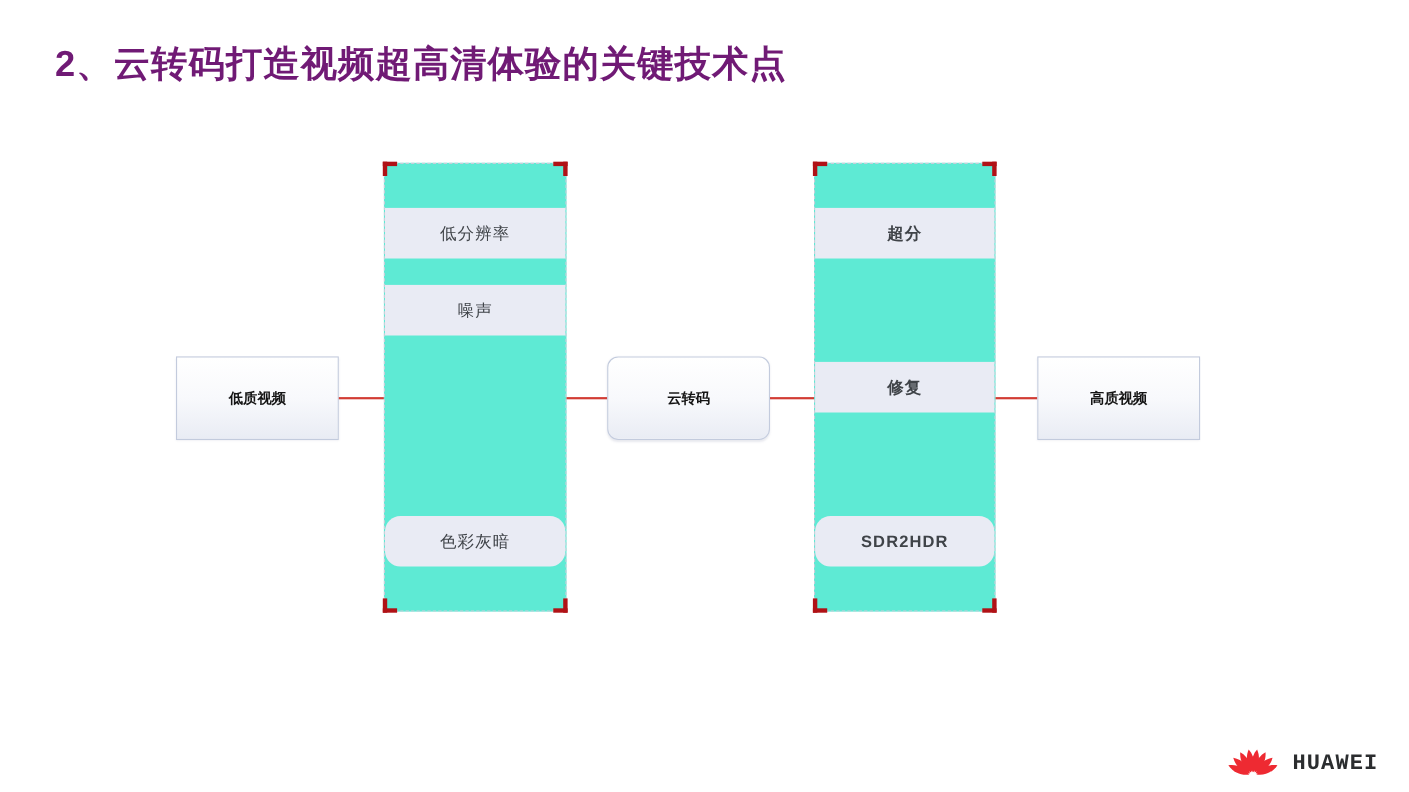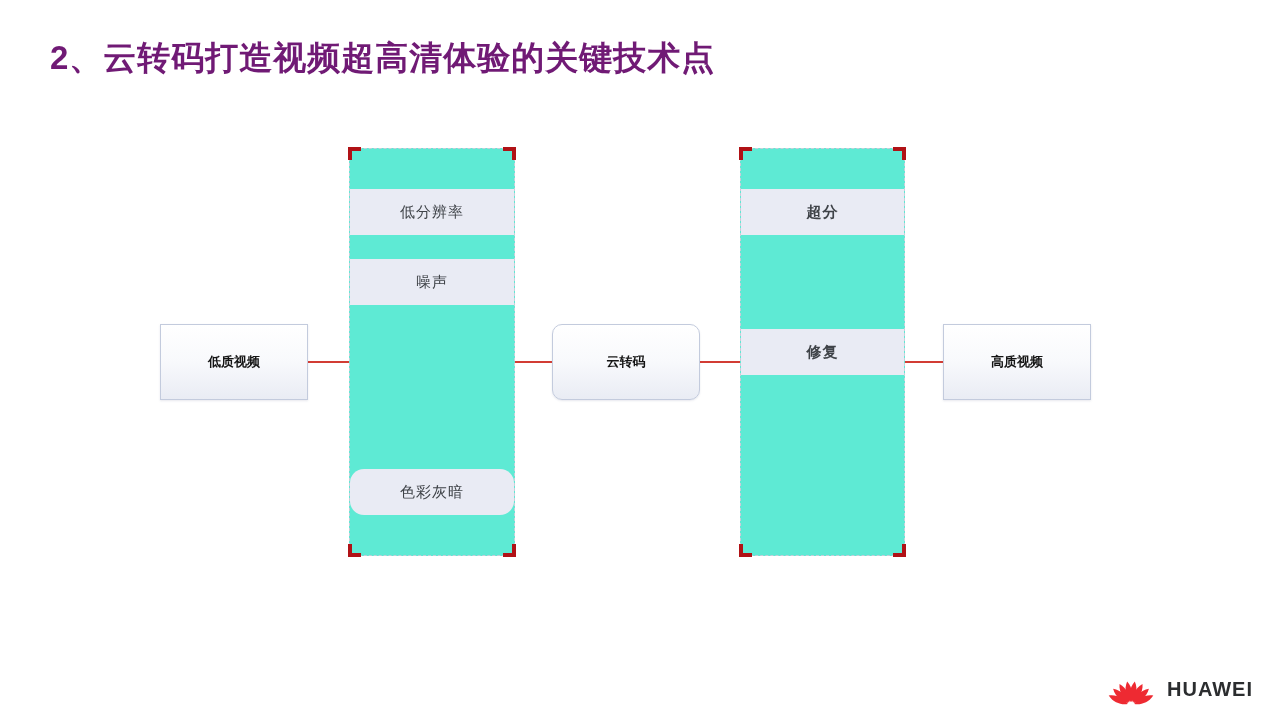--- a/index.html
+++ b/index.html
@@ -100,22 +100,23 @@
   .conn-2 { left: 515px; width: 37px; }
   .conn-3 { left: 700px; width: 40px; }
   .conn-4 { left: 905px; width: 38px; }
 
   
   .logo {
     position: absolute;
     right: 28px;
     bottom: 14px;
     display: flex;
-    align-items: center;
+    align-items: flex-end;
     gap: 13px;
+    font-family: Liberation Mono, monospace;
   }
   .logo-flower { width: 46px; height: 34px; display: block; }
   .logo-text {
     font-size: 20px;
     font-weight: bold;
     color: #2b2d2f;
     letter-spacing: 1px;
   }
 </style>
 </head>
@@ -149,20 +150,21 @@
 
   <div class="connector conn-3"></div>
 
   <div class="group group-enhancements">
     <div class="corner tl"></div>
     <div class="corner tr"></div>
     <div class="corner bl"></div>
     <div class="corner br"></div>
     <div class="row row-1">超分</div>
     <div class="row row-3">修复</div>
+    <div class="row row-5">SDR2HDR</div>
   </div>
 
   <div class="connector conn-4"></div>
 
   <div class="node node-output">
     <span>高质视频</span>
   </div>
 
   <div class="logo">
     <svg class="logo-flower" viewBox="0 0 64 46" xmlns="http://www.w3.org/2000/svg">

